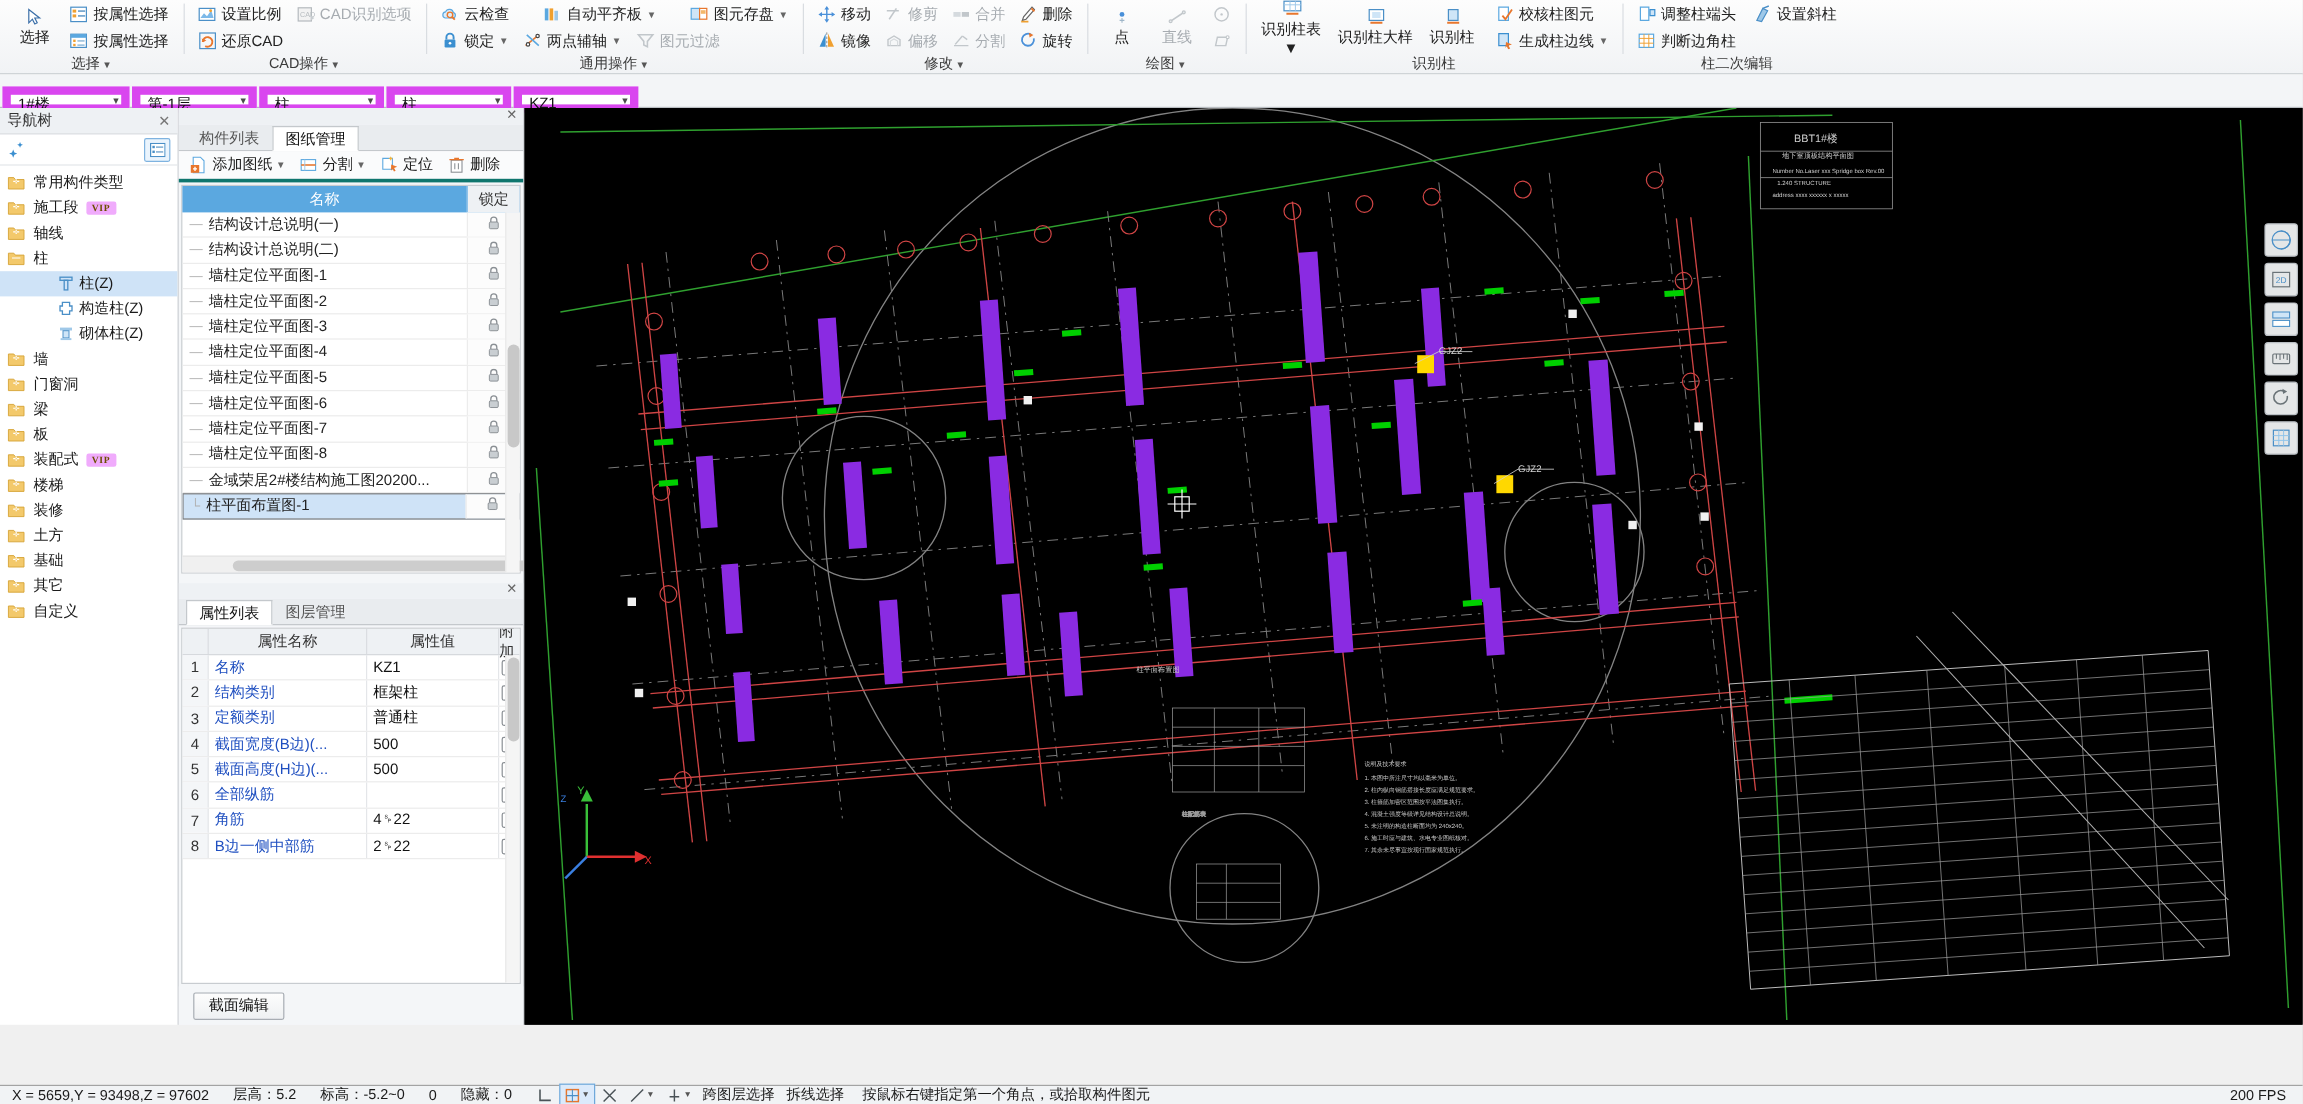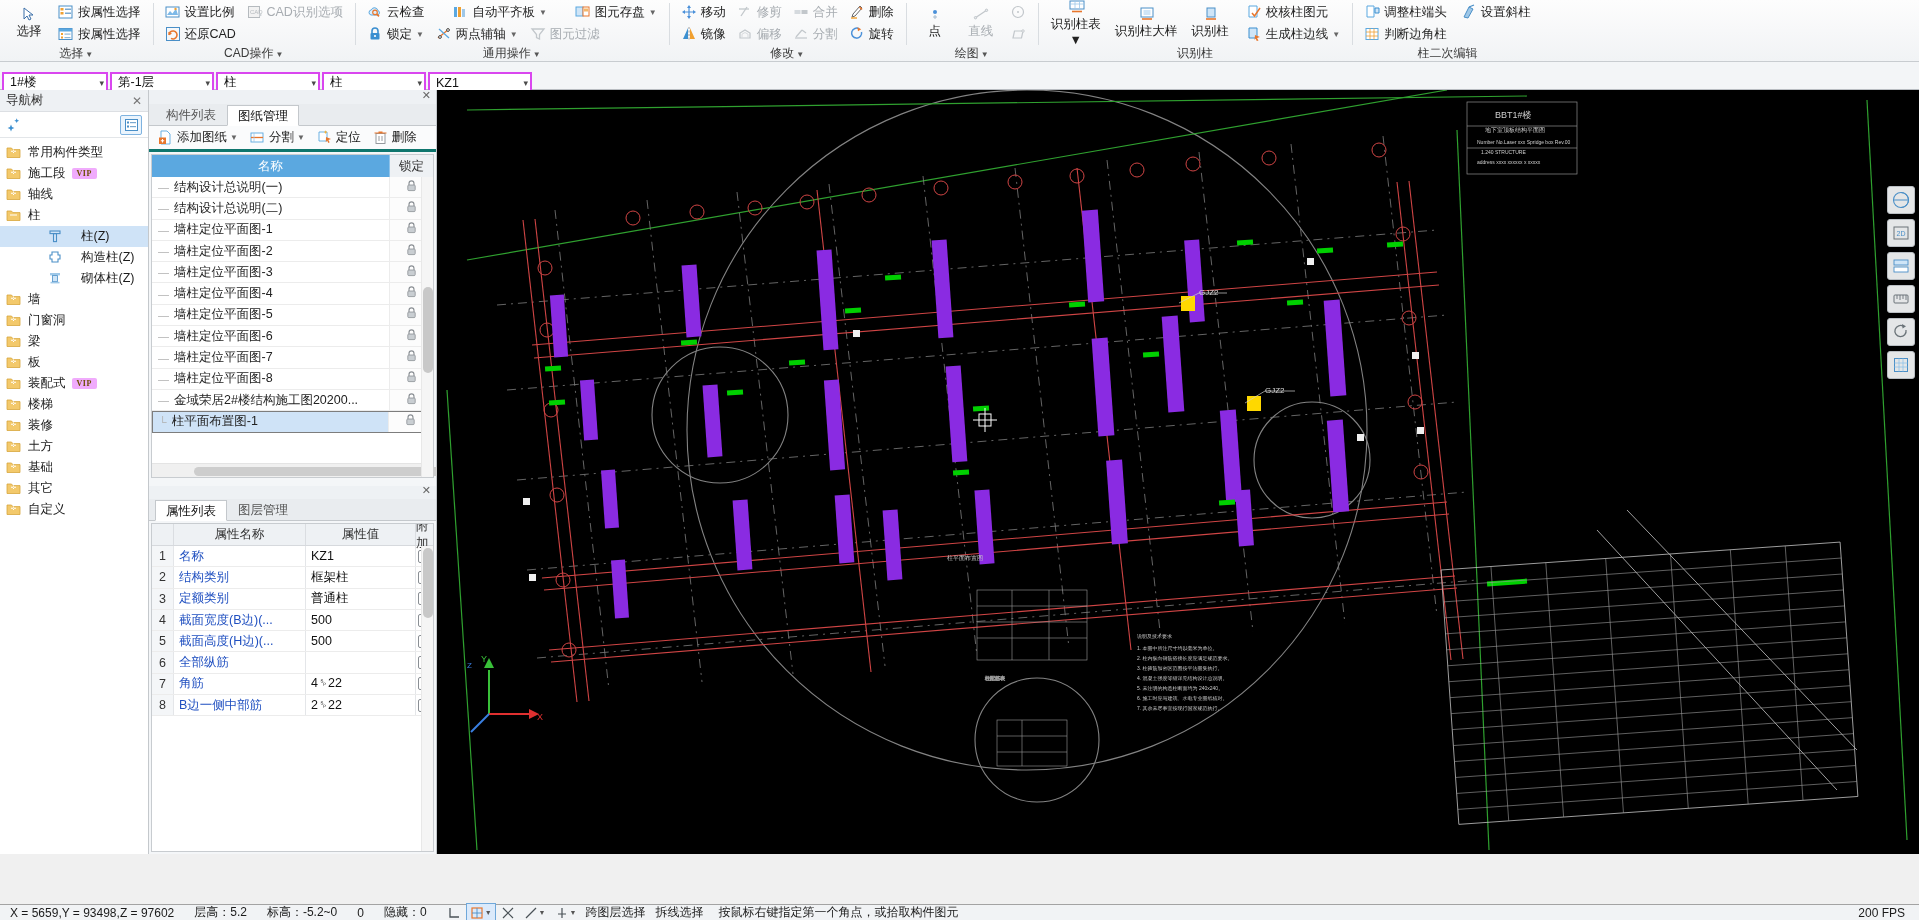--- a/index.html
+++ b/index.html
@@ -49,22 +49,22 @@
   .ico { width: 16px; height: 16px; display: inline-block; flex: 0 0 16px; position: relative; }
   .ico svg { display: block; }
 
   
   .selbar {
     position: absolute; top: 62px; left: 0; width: 1919px; height: 28px;
     background: #f3f5f7; border-bottom: 1px solid #b9bdc2;
     display: flex; align-items: center; padding: 0 2px; gap: 2px;
   }
   .combo {
-    height: 22px; background: #fff; border: 2px solid #d946ef;
-    display: flex; align-items: center; padding: 0 2px 0 6px;
+    height: 22px; background: #fff; border: 7px solid #d946ef;
+    display: flex; align-items: flex-start; padding: 0 2px 0 6px;
     font-size: 12.5px; color: #111; cursor: pointer; position: relative; margin-top: 14px;
   }
   .combo .txt { flex: 1; white-space: nowrap; overflow: hidden; }
   .combo .cb-caret { font-size: 9px; color: #4a4a4a; padding-left: 6px; }
 
   
   .navpanel {
     position: absolute; top: 90px; left: 0; width: 149px; height: 764px;
     background: #fff; border-right: 1px solid #c4c8cc;
     display: flex; flex-direction: column;
@@ -80,21 +80,21 @@
   }
   .nav-tools .vbox {
     width: 22px; height: 20px; border: 1px solid #7fb3e0; border-radius: 2px;
     background: #eaf4fd; display: flex; align-items: center; justify-content: center; cursor: pointer;
   }
   .tree { flex: 1; overflow: hidden; padding-top: 4px; }
   .tnode {
     display: flex; align-items: center; gap: 6px; height: 21px; padding-left: 6px;
     font-size: 12.5px; color: #1b1b1b; cursor: pointer; white-space: nowrap;
   }
-  .tnode.child { padding-left: 48px; gap: 17px; }
+  .tnode.child { padding-left: 48px; gap: 2px; }
   .tnode.sel { background: #cfe3f7; }
   .vip {
     background: #f0abfc; color: #6b4e00; font-size: 8px; font-weight: bold;
     padding: 1px 5px; border-radius: 2px; letter-spacing: .5px; font-family: "Liberation Serif", serif;
   }
 
   
   .midpanel {
     position: absolute; top: 90px; left: 149px; width: 288px; height: 764px;
     background: #f4f6f8; border-right: 1px solid #c4c8cc;
@@ -1120,20 +1120,23 @@
               <div class="a">B边一侧中部筋</div>
               <div class="b">2␠22</div>
               <div class="c">
                 <span class="chk"></span>
               </div>
             </div>
           </div>
         <div class="vscroll-pg">
           <div class="vthumb"></div>
         </div>
+      </div>
+      <div class="sec-edit-bar">
+        <div class="sec-btn">截面编辑</div>
       </div>
     </div>
   </div>
 
   <div class="canvas">
     <svg width="1482" height="764" viewBox="0 0 1482 764">
       <rect width="1482" height="764" fill="#000"></rect>
 
       <g stroke="#9a9a9a" fill="none" stroke-width="1.1" opacity="0.85">
         <circle cx="590" cy="340" r="340"></circle>

